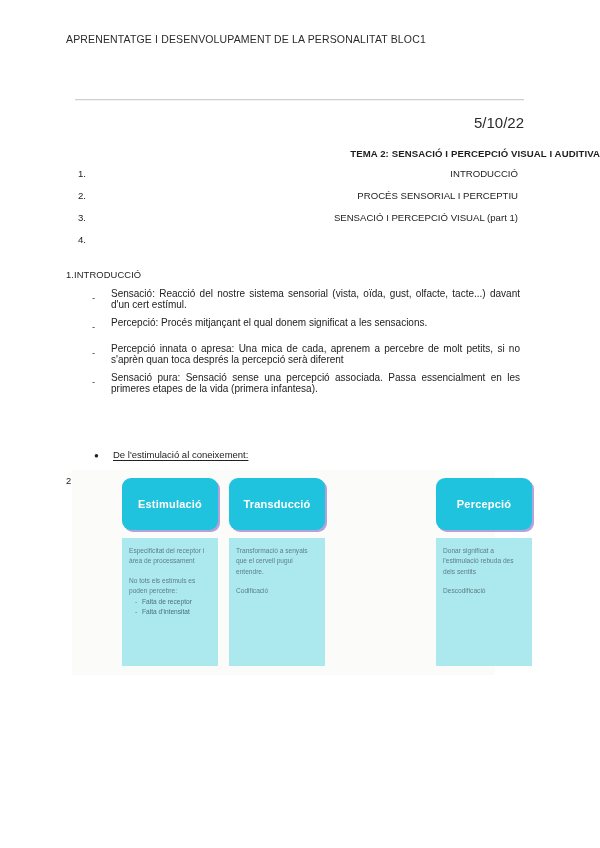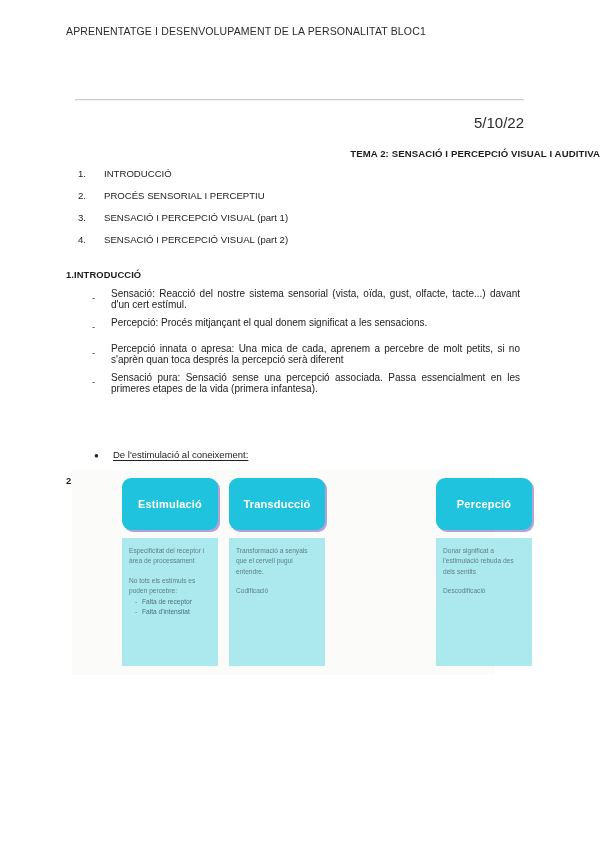--- a/index.html
+++ b/index.html
@@ -18,21 +18,21 @@
     position: relative;
     width: 600px;
     height: 848px;
     box-sizing: border-box;
   }
 
   
   .doc-header {
     position: absolute;
     left: 66px;
-    top: 25px;
+    top: 33px;
     font-size: 10.5px;
     letter-spacing: 0.15px;
     color: #2b2b2b;
     white-space: nowrap;
   }
   .header-rule {
     position: absolute;
     left: 75px;
     top: 99px;
     width: 449px;
@@ -71,27 +71,28 @@
     font-size: 9.6px;
     color: #222;
     height: 22px;
   }
   .toc-num {
     width: 26px;
     flex: 0 0 26px;
   }
   .toc-label {
     flex: 1 1 auto;
+    text-align: right;
   }
 
   
   .sec-heading {
     position: absolute;
     font-size: 9.4px;
-    font-weight: bold;
+    font-weight: normal;
     letter-spacing: 0.1px;
     color: #1d1d1d;
   }
   #sec1-heading { left: 66px; top: 269px; }
   #sec2-heading { left: 66px; top: 432px; margin-top: 43px; }
 
   .dash-list {
     position: absolute;
     left: 92px;
     top: 288px;
@@ -226,21 +227,20 @@
     <div class="toc-item">
       <span class="toc-num">2.</span>
       <span class="toc-label">PROCÉS SENSORIAL I PERCEPTIU</span>
     </div>
     <div class="toc-item">
       <span class="toc-num">3.</span>
       <span class="toc-label">SENSACIÓ I PERCEPCIÓ VISUAL (part 1)</span>
     </div>
     <div class="toc-item">
       <span class="toc-num">4.</span>
-      <span class="toc-label">SENSACIÓ I PERCEPCIÓ VISUAL (part 2)</span>
     </div>
   </div>
 
   <div class="sec-heading" id="sec1-heading">1.INTRODUCCIÓ</div>
 
   <div class="dash-list">
     <div class="dash-row">
       <span class="dash-mark">-</span>
       <span class="dash-text">Sensació:  Reacció del nostre sistema sensorial (vista, oïda, gust, olfacte, tacte...) davant d'un cert estímul.</span>
     </div>

